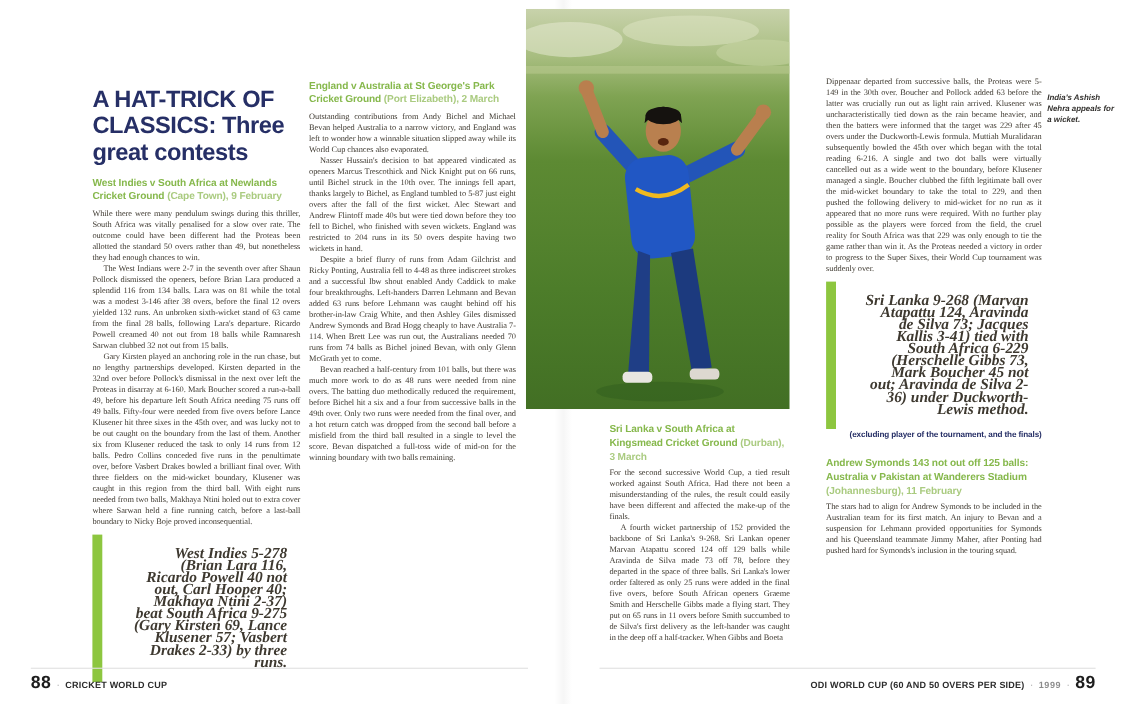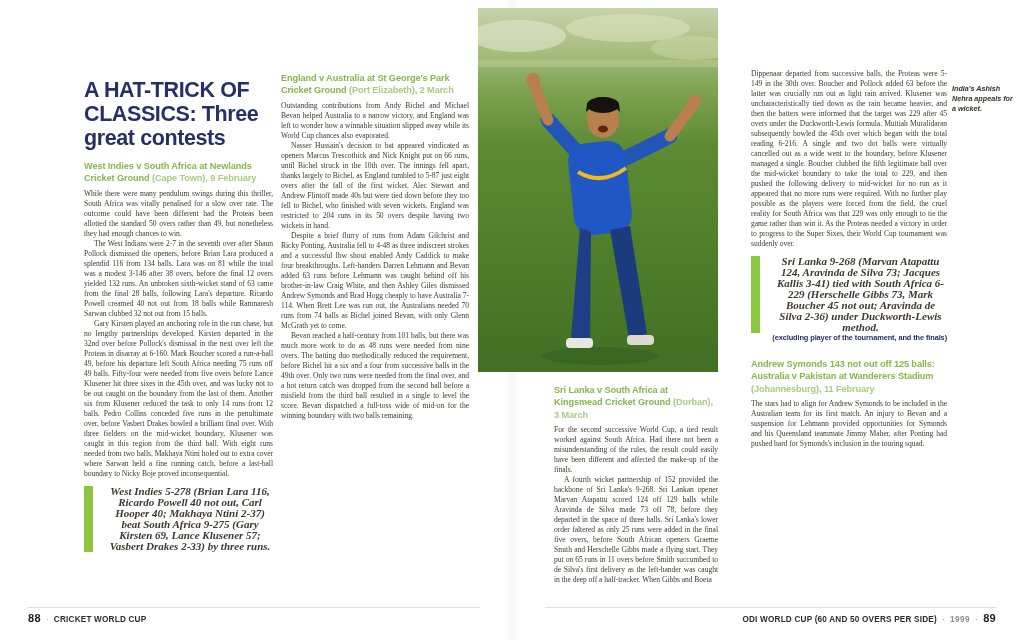--- a/index.html
+++ b/index.html
@@ -23,39 +23,39 @@
              font-size:9.2px;line-height:12.4px;letter-spacing:-0.1px;}
   .mh-bold{color:#86b84c;text-align:right;}
   .mh-light{color:#aacb80;}
 
   p.body{margin:0;font-size:7.6px;line-height:10px;letter-spacing:-0.05px;
          text-align:justify;color:#3e3930;}
   p.body.indent{text-indent:10px;}
 
   .result{display:flex;margin-top:7px;}
   .result .bar{flex:none;width:9px;background:#8dc63f;margin-right:14px;}
-  .result p{margin:0;font-size:11px;line-height:11px;font-style:italic;font-weight:bold;
-            color:#3e3930;text-align:center;}
+  .result p{margin:12px;font-size:14px;line-height:11px;font-style:italic;font-weight:bold;
+            color:#3e3930;text-align:right;}
 
   .photo{position:absolute;left:478px;top:8px;width:240px;height:364px;overflow:hidden;}
   .photo svg{display:block;}
 
   .margin-caption{position:absolute;left:952px;top:84px;width:62px;
             font-family:"Liberation Sans", sans-serif;font-weight:bold;font-style:italic;
             font-size:7.2px;line-height:9.8px;color:#33312e;}
 
   .rule{position:absolute;height:1px;background:#e0e0e0;top:607px;}
   .rule-left{left:28px;width:452px;}
   .rule-right{left:545px;width:451px;}
 
   .footer{position:absolute;top:612px;display:flex;align-items:baseline;gap:5px;
           font-family:"Liberation Sans", sans-serif;}
   .footer-left{left:28px;}
   .footer-right{right:28px;}
-  .folio{font-weight:bold;font-size:11px;color:#1d1d1d;letter-spacing:0.3px;text-align:center;}
+  .folio{font-weight:bold;font-size:16px;color:#1d1d1d;letter-spacing:0.3px;text-align:center;}
   .footer-label{font-weight:bold;font-size:8.2px;letter-spacing:0.2px;color:#2c2c2c;}
   .fdot{color:#9a9a9a;font-size:9px;}
   .year{color:#8b8b8b;font-weight:bold;font-size:8.2px;letter-spacing:0.5px;}
 </style>
 </head>
 <body>
 
 <div class="spread">
   <div class="gutter"></div>
 

